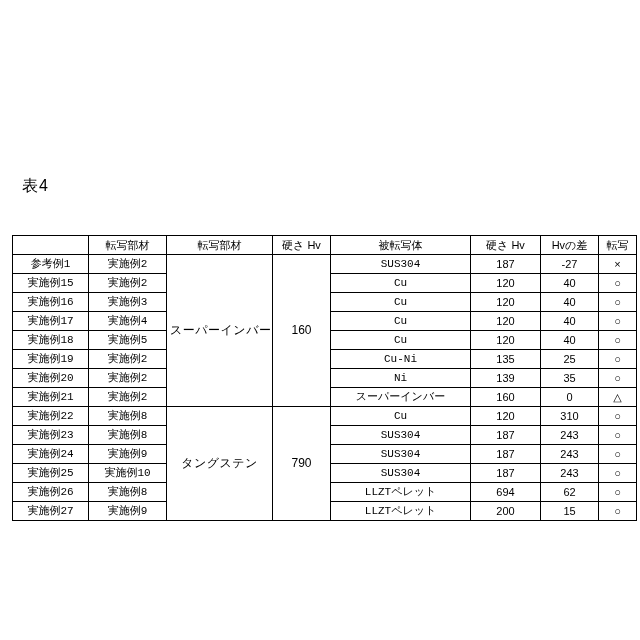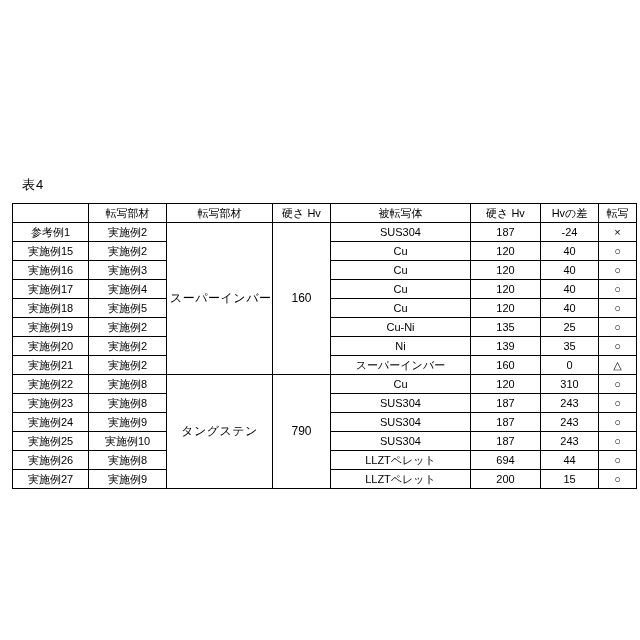--- a/index.html
+++ b/index.html
@@ -32,20 +32,21 @@
     position: absolute;
     left: 12px;
     top: 203px;
     width: 616px;
   }
   table.patent-table {
     border-collapse: collapse;
     table-layout: fixed;
     width: 616px;
     font-size: 11px;
+    margin-top: 32px;
   }
   table.patent-table td,
   table.patent-table th {
     border: 1px solid #000000;
     padding: 0 3px;
     height: 18px;
     line-height: 17px;
     font-weight: normal;
     text-align: center;
     vertical-align: middle;
@@ -54,29 +55,29 @@
   }
   .col-a { width: 76px; }
   .col-b { width: 78px; }
   .col-c { width: 106px; }
   .col-d { width: 58px; }
   .col-e { width: 140px; }
   .col-f { width: 70px; }
   .col-g { width: 58px; }
   .col-h { width: 38px; }
 
-  .left { text-align: left; padding-left: 5px; }
+  .left { text-align: left; padding-left: 5px; font-family: Liberation Mono, monospace; }
   .hdr-blank { border-top: none; border-left: none; }
   .merged {
     font-size: 12px;
     letter-spacing: 0.5px;
   }
   .hard-col { font-size: 12px; }
   .sym { font-size: 11px; }
-  .caption-label { font-size: 13px; text-align: right; }
+  .caption-label { font-size: 16px; text-align: right; }
 </style>
 </head>
 <body>
 
 <div class="page">
 
   <div class="table-caption caption-label">表4</div>
 
   <div class="table-wrap">
     <table class="patent-table">
@@ -103,21 +104,21 @@
         </tr>
       </thead>
       <tbody>
         <tr>
           <td class="left">参考例1</td>
           <td class="left">実施例2</td>
           <td class="merged" rowspan="8">スーパーインバー</td>
           <td class="hard-col" rowspan="8">160</td>
           <td class="left">SUS304</td>
           <td>187</td>
-          <td>-24</td>
+          <td>-27</td>
           <td class="sym">×</td>
         </tr>
         <tr>
           <td class="left">実施例15</td>
           <td class="left">実施例2</td>
           <td class="left">Cu</td>
           <td>120</td>
           <td>40</td>
           <td class="sym">○</td>
         </tr>
@@ -202,21 +203,21 @@
           <td class="left">SUS304</td>
           <td>187</td>
           <td>243</td>
           <td class="sym">○</td>
         </tr>
         <tr>
           <td class="left">実施例26</td>
           <td class="left">実施例8</td>
           <td class="left">LLZTペレット</td>
           <td>694</td>
-          <td>44</td>
+          <td>62</td>
           <td class="sym">○</td>
         </tr>
         <tr>
           <td class="left">実施例27</td>
           <td class="left">実施例9</td>
           <td class="left">LLZTペレット</td>
           <td>200</td>
           <td>15</td>
           <td class="sym">○</td>
         </tr>

